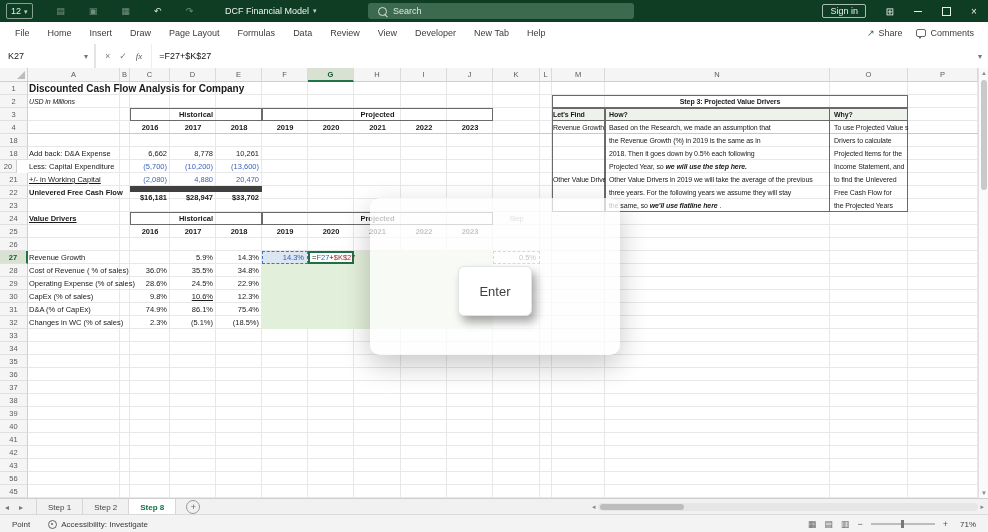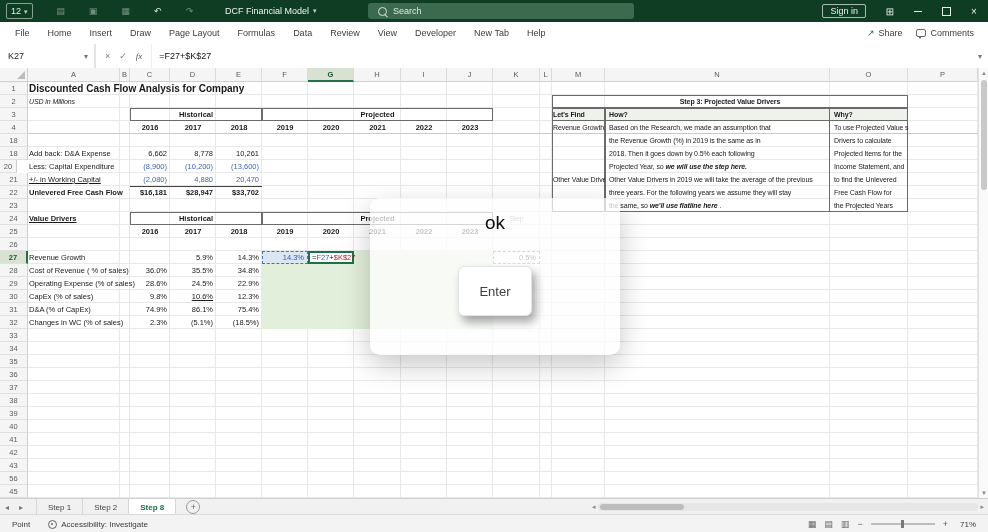--- a/index.html
+++ b/index.html
@@ -64,21 +64,21 @@
 
   
   .cell{font-size:7.5px;line-height:13px;white-space:nowrap;color:#1a1a1a;padding:0 1px;}
   .right{text-align:right;padding-right:3px;}
   .center{text-align:center;}
   .b{font-weight:700;} .i{font-style:italic;} .u{text-decoration:underline;}
   .blue{color:#3e63b5;} .gray{color:#8a8a8a;}
   .f7{font-size:7px;letter-spacing:-0.1px;}
   .fs10{font-size:10px;}
   .box{border:1px solid #6a6a6a;line-height:11px;}
-  .topline{border-top:1px solid #404040;line-height:12px;}
+  .topline{border-top:6px solid #404040;line-height:12px;}
   .clip{overflow:hidden;}
   .pad{padding-left:4px;}
   .bi{font-weight:700;font-style:italic;}
   .fblue{color:#3e63b5;} .fred{color:#b02428;}
   .refblue{border:1px dashed #4472c4;background:#dce6f2;color:#2e5ea8;line-height:11px;}
   .editcell{border:2px solid #1e7145;background:#fff;line-height:9px;padding-left:2px;}
   .refred{border:1px dashed #c0504d;background:#fff;line-height:11px;}
 
   
   #vscroll{background:#fafafa;border-left:1px solid #e0e0e0;}
@@ -412,21 +412,21 @@
       <div class="abs cell center b" style="left: 262px; top: 121px; width: 46px; height: 13px;"><span>2019</span></div>
       <div class="abs cell center b" style="left: 308px; top: 121px; width: 46px; height: 13px;"><span>2020</span></div>
       <div class="abs cell center b" style="left: 354px; top: 121px; width: 47px; height: 13px;"><span>2021</span></div>
       <div class="abs cell center b" style="left: 401px; top: 121px; width: 46px; height: 13px;"><span>2022</span></div>
       <div class="abs cell center b" style="left: 447px; top: 121px; width: 46px; height: 13px;"><span>2023</span></div>
       <div class="abs cell " style="left: 28px; top: 147px; width: 92px; height: 13px;"><span>Add back: D&amp;A Expense</span></div>
       <div class="abs cell right" style="left: 130px; top: 147px; width: 40px; height: 13px;"><span>6,662</span></div>
       <div class="abs cell right" style="left: 170px; top: 147px; width: 46px; height: 13px;"><span>8,778</span></div>
       <div class="abs cell right" style="left: 216px; top: 147px; width: 46px; height: 13px;"><span>10,261</span></div>
       <div class="abs cell " style="left: 28px; top: 160px; width: 92px; height: 13px;"><span>Less: Capital Expenditure</span></div>
-      <div class="abs cell right blue" style="left: 130px; top: 160px; width: 40px; height: 13px;"><span>(8,900)</span></div>
+      <div class="abs cell right blue" style="left: 130px; top: 160px; width: 40px; height: 13px;"><span>(5,700)</span></div>
       <div class="abs cell right blue" style="left: 170px; top: 160px; width: 46px; height: 13px;"><span>(10,200)</span></div>
       <div class="abs cell right blue" style="left: 216px; top: 160px; width: 46px; height: 13px;"><span>(13,600)</span></div>
       <div class="abs cell " style="left: 28px; top: 173px; width: 92px; height: 13px; text-decoration: underline;"><span>+/- in Working Capital</span></div>
       <div class="abs cell right blue" style="left: 130px; top: 173px; width: 40px; height: 13px;"><span>(2,080)</span></div>
       <div class="abs cell right blue" style="left: 170px; top: 173px; width: 46px; height: 13px;"><span>4,880</span></div>
       <div class="abs cell right blue" style="left: 216px; top: 173px; width: 46px; height: 13px;"><span>20,470</span></div>
       <div class="abs cell b" style="left: 28px; top: 186px; width: 92px; height: 13px;"><span>Unlevered Free Cash Flow</span></div>
       <div class="abs cell right b topline" style="left: 130px; top: 186px; width: 40px; height: 13px;"><span>$16,181</span></div>
       <div class="abs cell right b topline" style="left: 170px; top: 186px; width: 46px; height: 13px;"><span>$28,947</span></div>
       <div class="abs cell right b topline" style="left: 216px; top: 186px; width: 46px; height: 13px;"><span>$33,702</span></div>
@@ -490,21 +490,20 @@
       <div class="abs cell f7 pad" style="left: 830px; top: 199px; width: 78px; height: 13px;"><span>the Projected Years</span></div>
     </div>
 
   <div class="abs" id="vscroll" style="left:978px;top:68px;width:10px;height:430px;">
     <span class="vs-arrow" style="top:0">▲</span>
     <div class="vs-thumb" style="top:12px;height:110px;"></div>
     <span class="vs-arrow" style="bottom:0">▼</span>
   </div>
 
   <div id="overlay">
-    <div class="ok-label">ok</div>
     <div class="enter-key">Enter</div>
   </div>
 
   <div id="tabbar">
     <span class="nav">◂</span>
     <span class="nav">▸</span>
     <div id="sheettabs">
         <div class="stab">
           <span>Step 1</span>
         </div>

